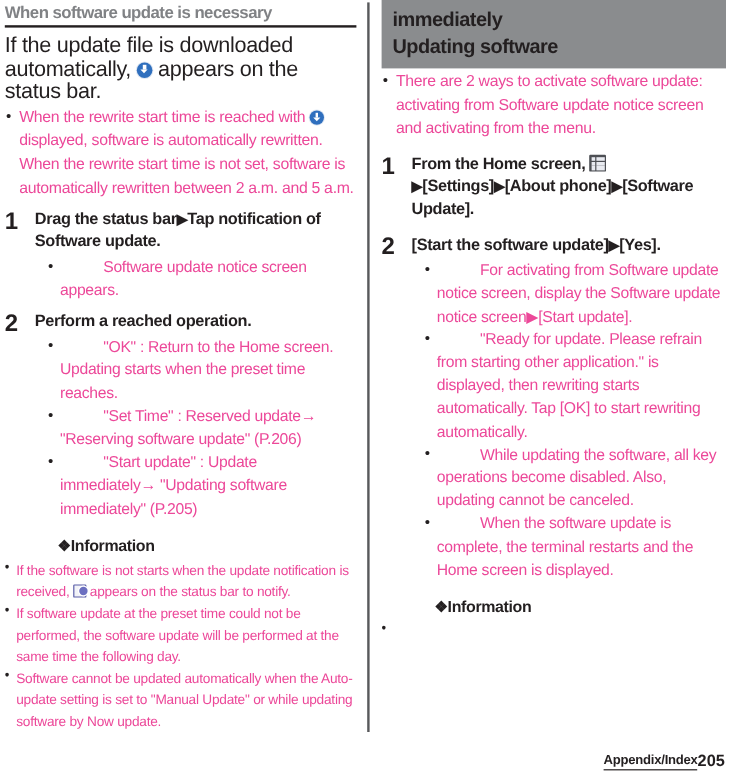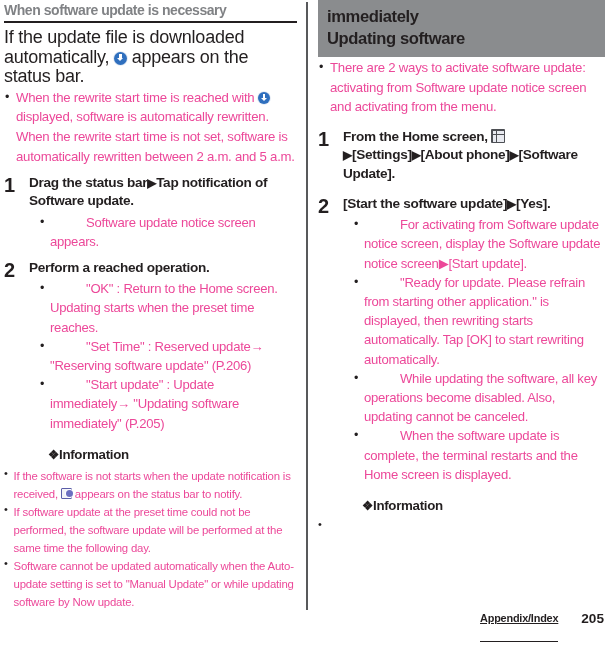--- a/index.html
+++ b/index.html
@@ -157,27 +157,26 @@
 
   
   .footer{
     position:absolute; left:0; bottom:6px; width:609px;
     text-align:right;
   }
   .f-tab{
     display:inline-block;
     font-size:10.9px; font-weight:bold; letter-spacing:-0.2px;
     border-bottom:1.6px solid #231f20;
-    padding-bottom:17px;
-    text-decoration:underline;
+    padding-bottom:1px;
   }
   .f-pg{
     display:inline-block;
     font-size:13.6px; font-weight:bold;
-    margin-left:23px; margin-right:5px;
+    margin-left:0; margin-right:5px;
     vertical-align:-1px;
   }
 </style>
 </head>
 <body>
 
 <div class="page">
 
   <div class="divider"></div>
 

